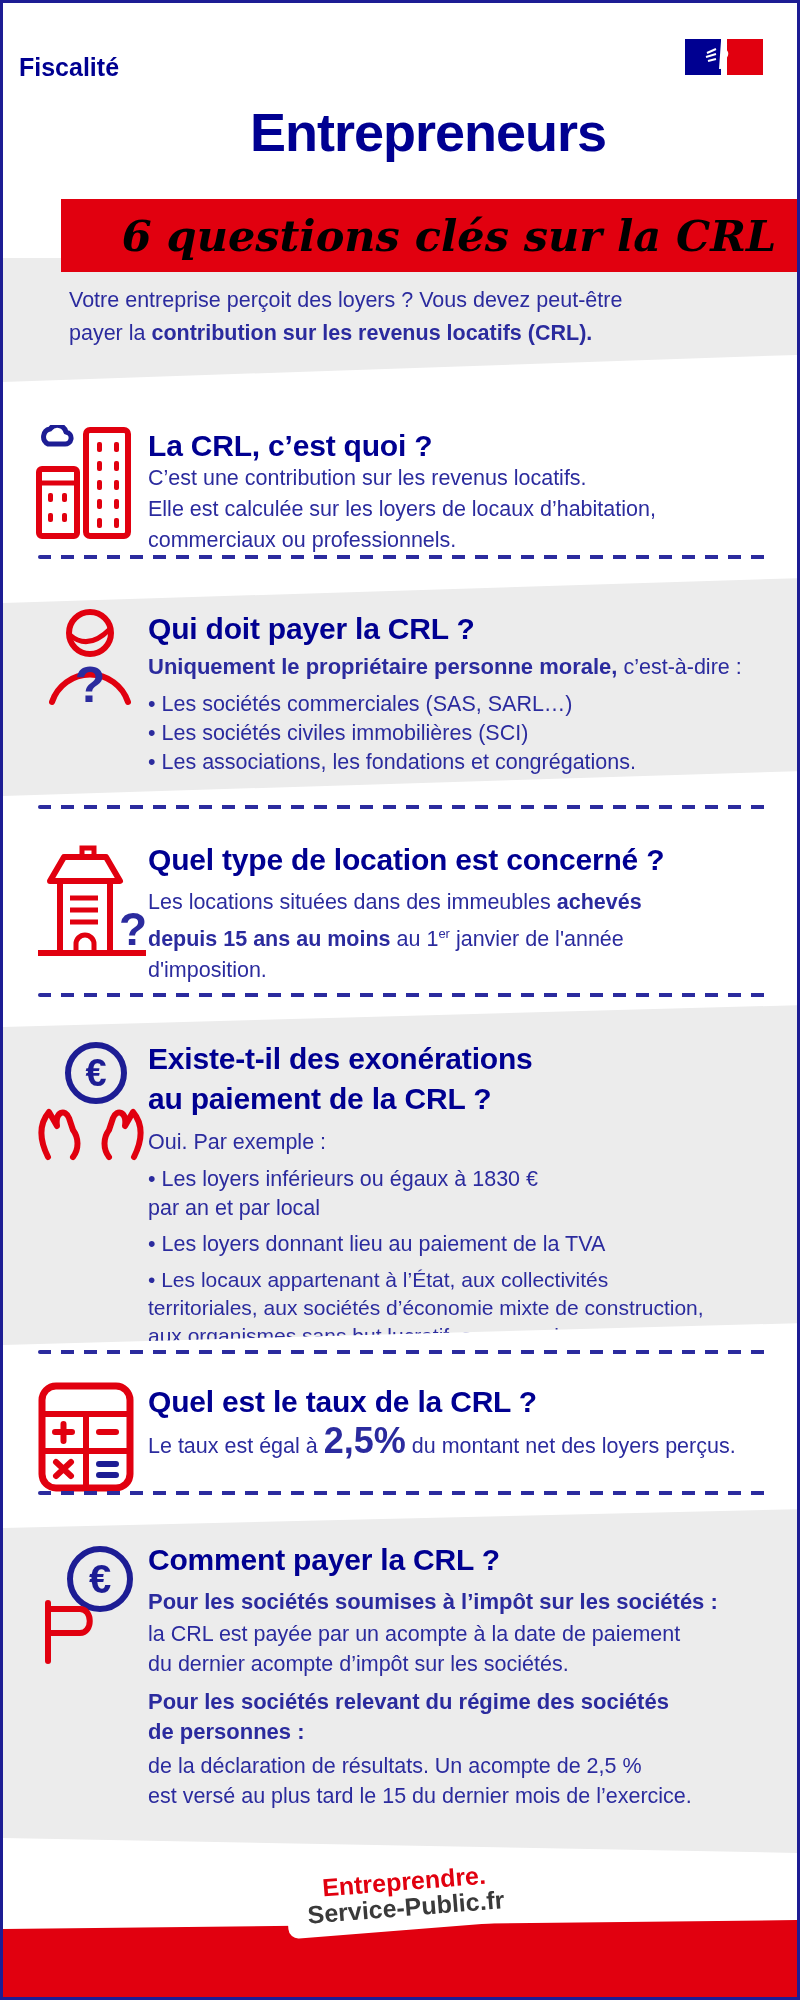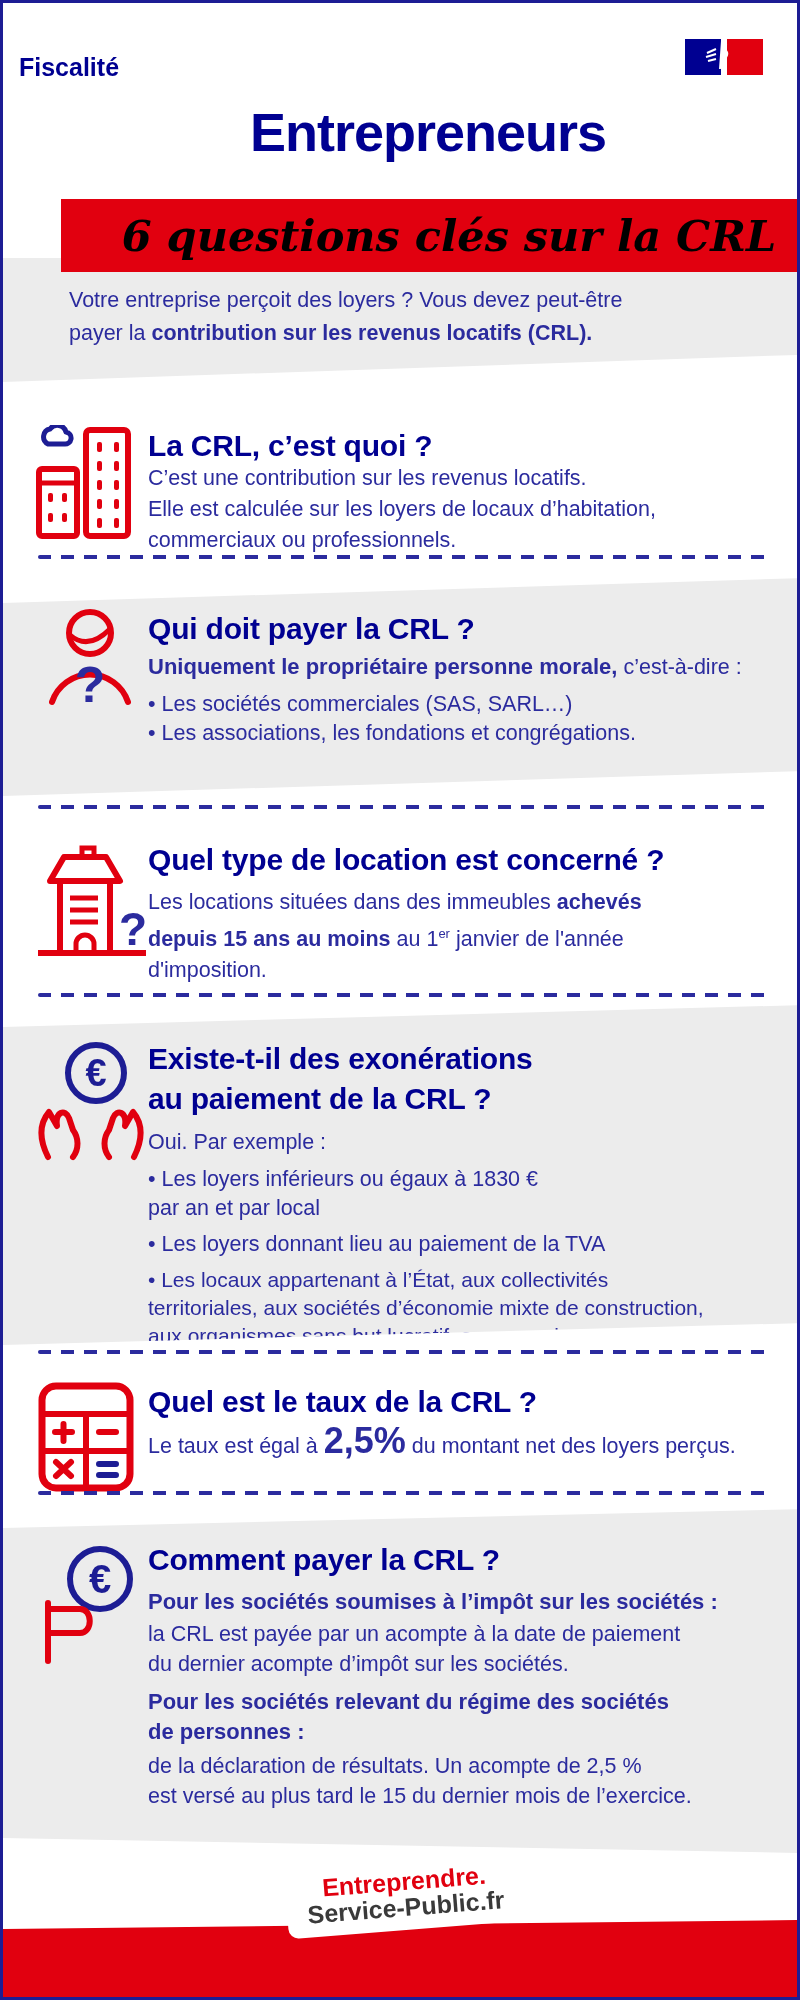--- a/index.html
+++ b/index.html
@@ -131,20 +131,21 @@
           <path d="M34 29 Q52 45 74 23" stroke="#e1000f" stroke-width="5" fill="none"></path>
           <path d="M16 96 A40 40 0 0 1 92 96" stroke="#e1000f" stroke-width="6" fill="none" stroke-linecap="round"></path>
           <text x="54" y="96" text-anchor="middle" font-family="Liberation Sans, sans-serif" font-size="50" font-weight="bold" fill="#2b2b9e">?</text>
         </svg>
       </div>
       <div class="text-col">
         <h2>Qui doit payer la CRL ?</h2>
         <div style="margin-top:6px;line-height:30px;white-space:nowrap"><span class="lead-bold">Uniquement le propriétaire personne morale,</span><span class="body-line" style="white-space:nowrap"> c’est-à-dire :</span></div>
         <div style="margin-top:6px">
           <div class="body-line" style="line-height:29px">• Les sociétés commerciales (SAS, SARL…)</div>
+          <div class="body-line" style="line-height:29px">• Les sociétés civiles immobilières (SCI)</div>
           <div class="body-line" style="line-height:29px">• Les associations, les fondations et congrégations.</div>
         </div>
       </div>
     </div>
   </div>
 
   <div class="abs dashes" id="d2"></div>
 
   <div class="abs sec" id="s3">
     <div class="row">

